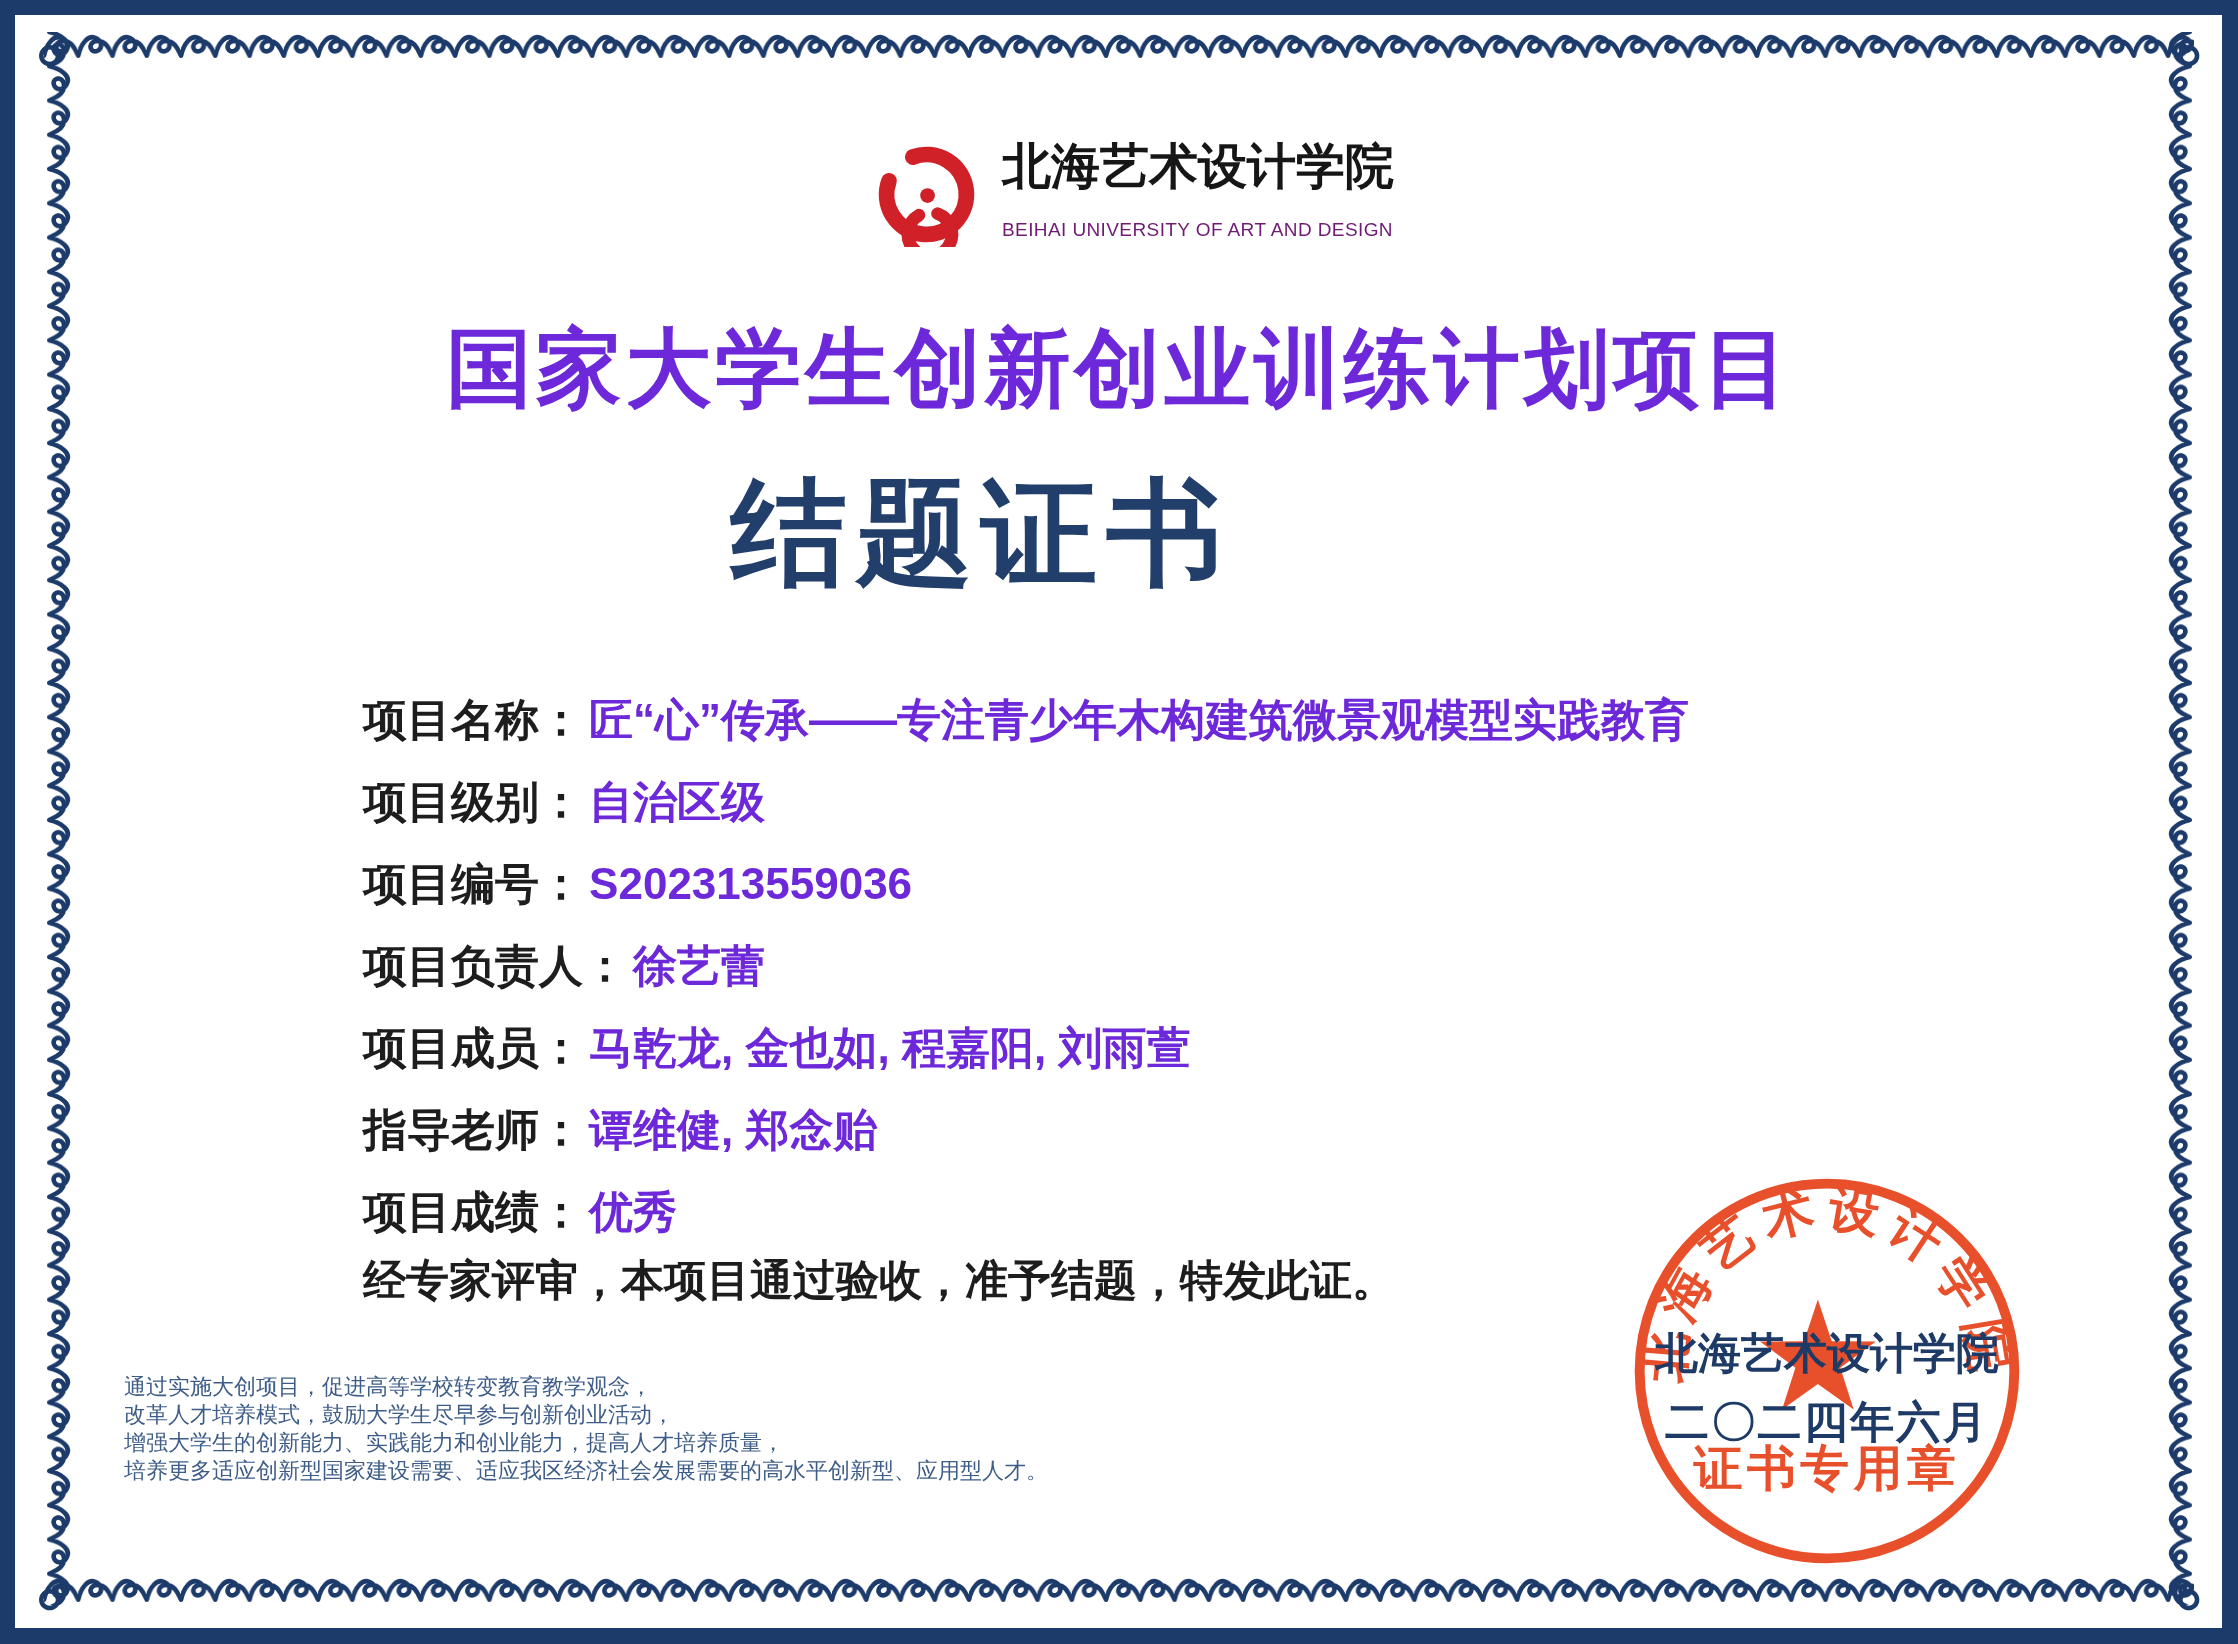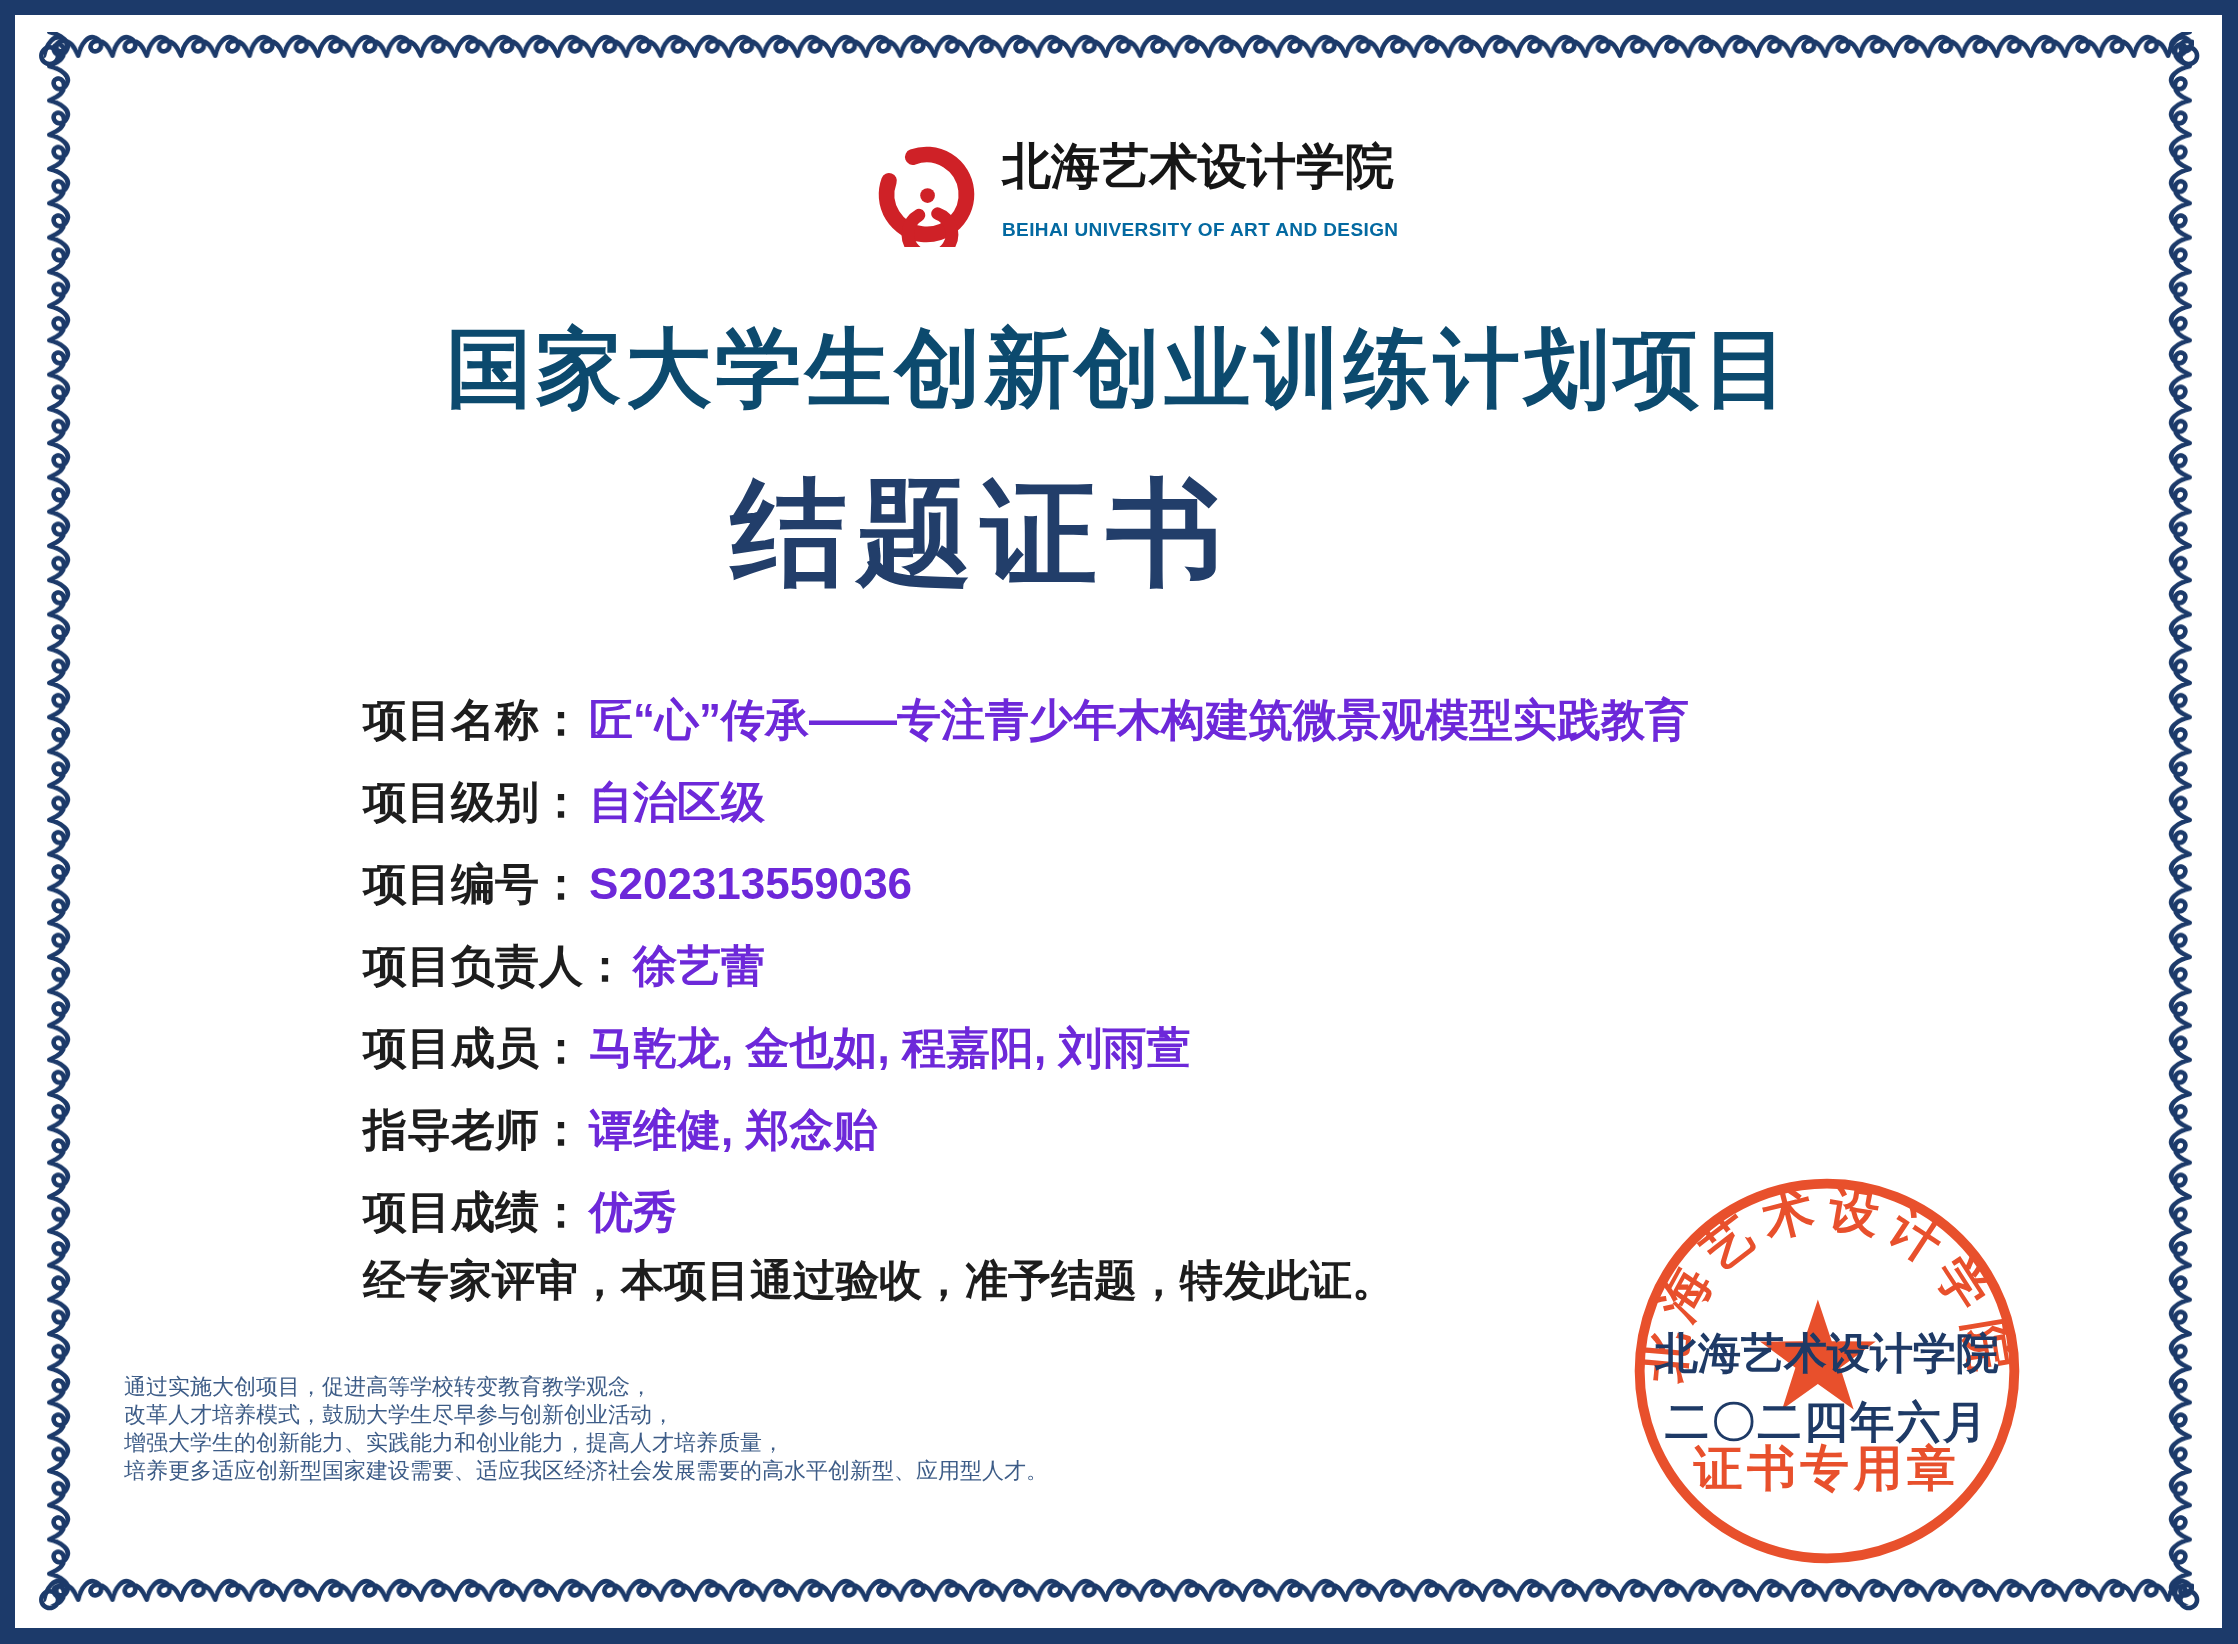--- a/index.html
+++ b/index.html
@@ -28,28 +28,28 @@
   
   .logo-swirl{position:absolute;left:874px;top:142px;width:105px;height:105px;}
   .logo-cn{
     position:absolute;left:1002px;top:137px;width:381px;
     font-family:"DejaVu Serif","Liberation Serif",serif;
     font-weight:700;font-size:49px;line-height:1.2;letter-spacing:0px;
     color:#161616;white-space:nowrap;
   }
   .logo-en{
     position:absolute;left:1002px;top:219px;width:396px;
-    font-weight:700;font-size:19px;letter-spacing:0.4px;color:#0369a1;white-space:nowrap;
+    font-weight:400;font-size:19px;letter-spacing:0.4px;color:#701a75;white-space:nowrap;
   }
 
   
   .title1{
     position:absolute;left:0;top:320px;width:2239px;text-align:center;
     font-family:"Liberation Serif","DejaVu Serif",serif;font-weight:700;
-    font-size:86px;line-height:1.15;letter-spacing:3.8px;color:#0c4a6e;white-space:nowrap;
+    font-size:86px;line-height:1.15;letter-spacing:3.8px;color:#6d28d9;white-space:nowrap;
   }
   .title2{
     position:absolute;left:0;top:471px;width:1953px;text-align:center;
     font-family:"Liberation Serif","DejaVu Serif",serif;font-weight:700;
     font-size:116px;line-height:1.1;letter-spacing:9.1px;text-indent:9.1px;color:#223e6a;white-space:nowrap;
   }
 
   
   .fields{position:absolute;left:363px;top:697px;}
   .field-row{font-size:44px;line-height:46px;margin-bottom:36px;color:#1d1d1d;white-space:nowrap;}

